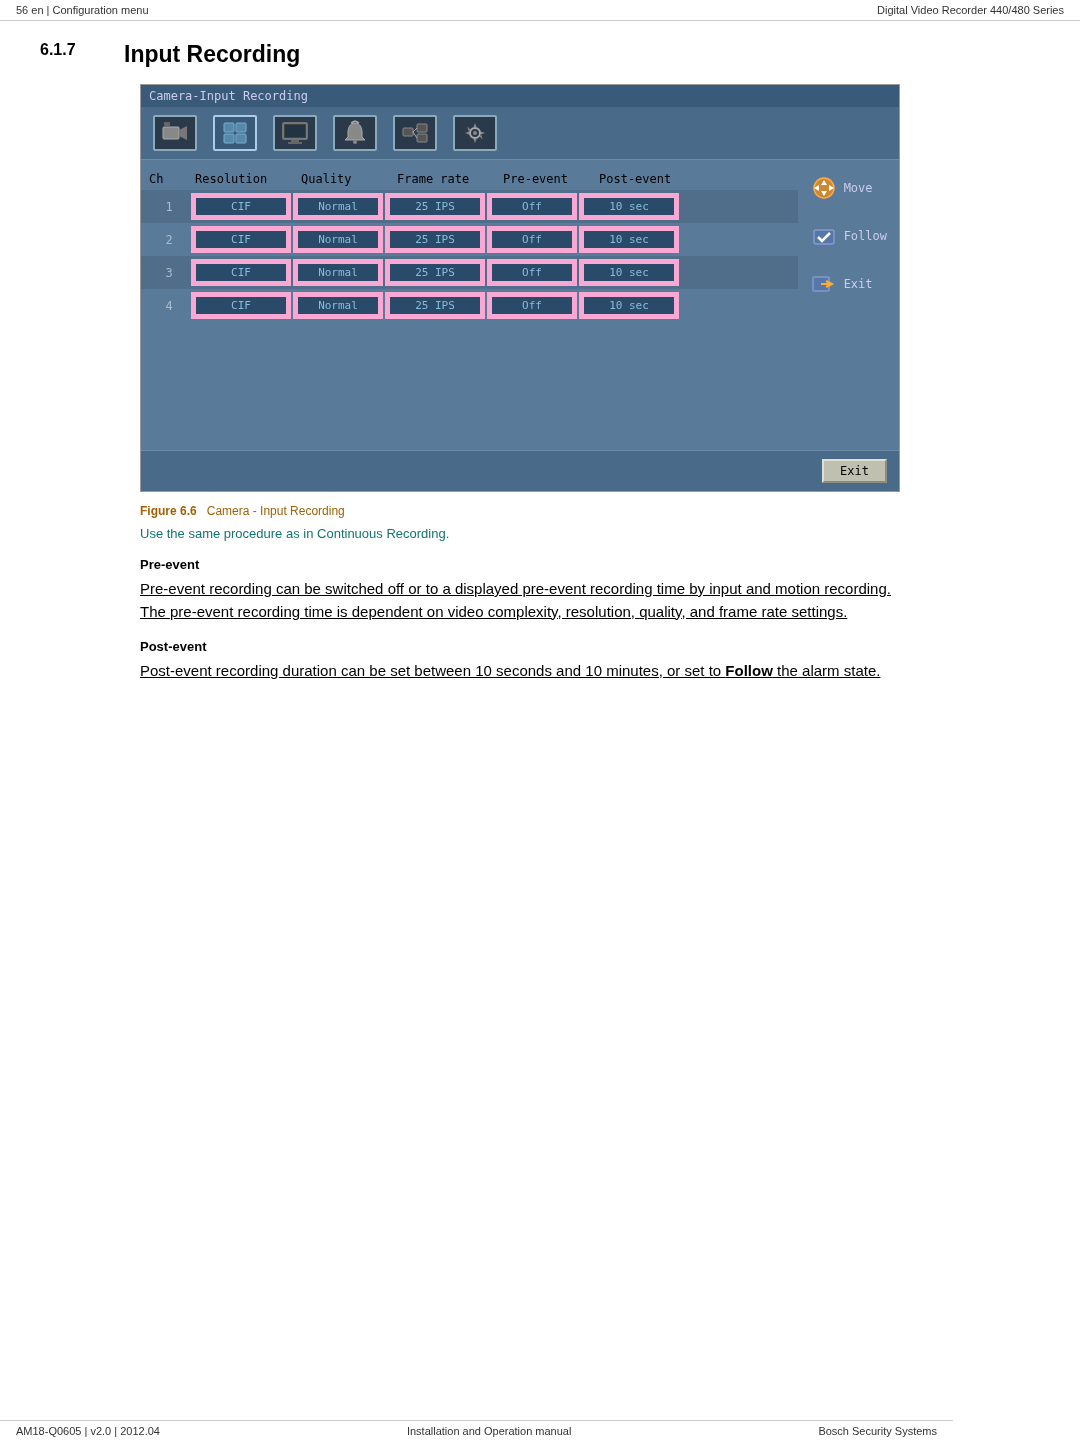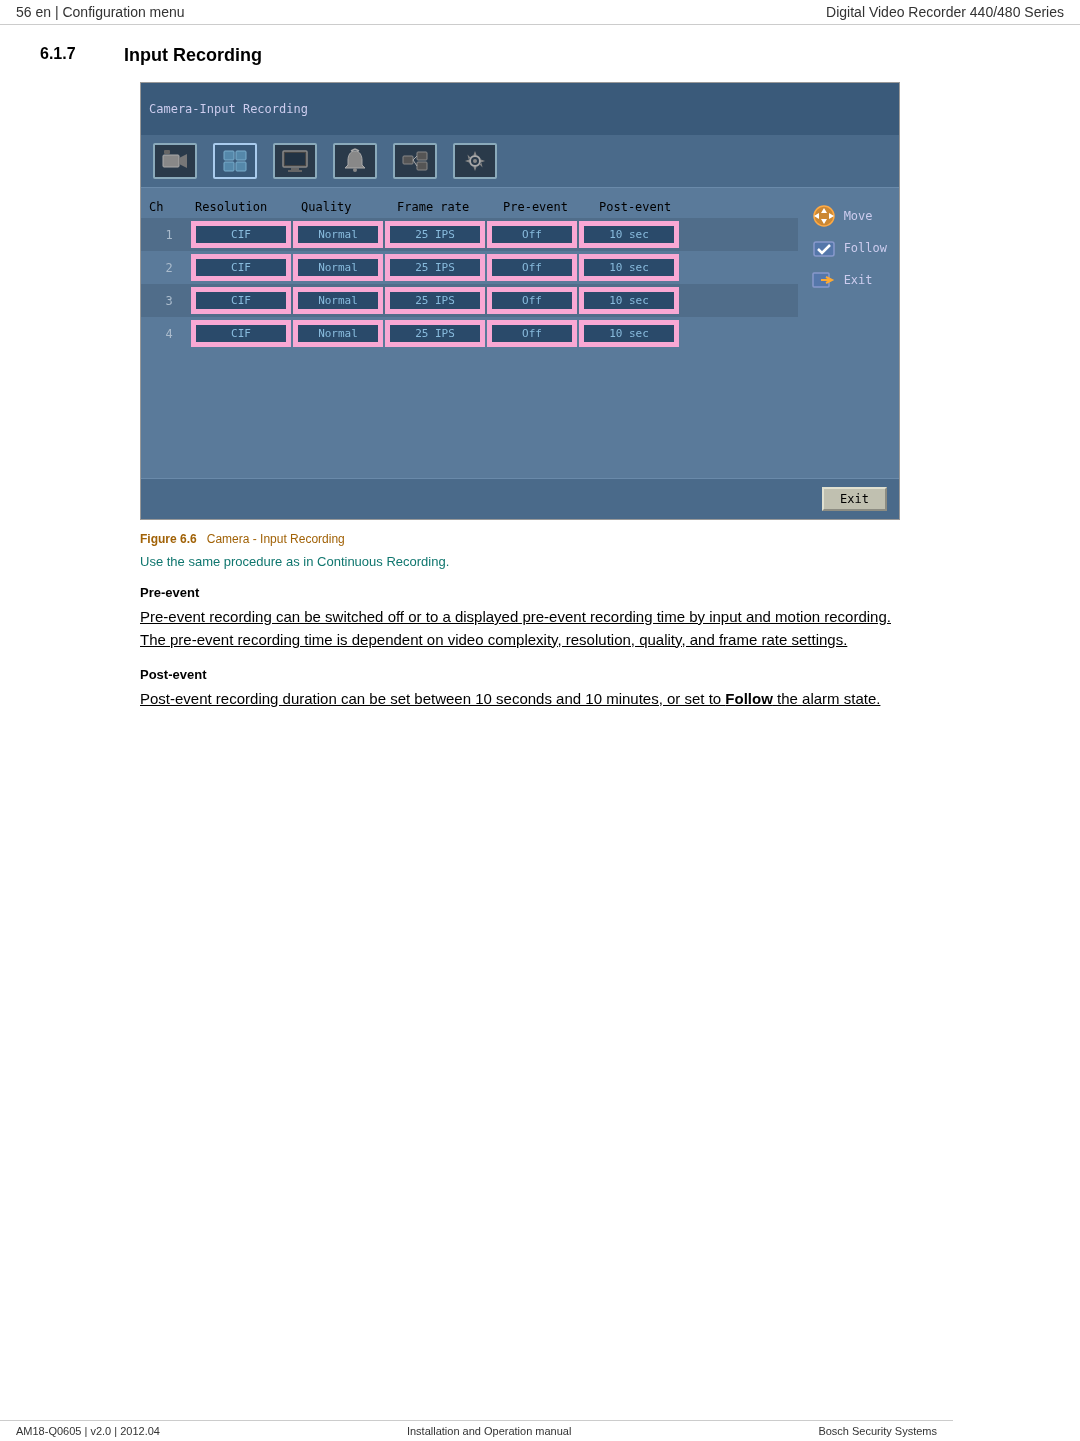--- a/index.html
+++ b/index.html
@@ -12,21 +12,21 @@
       min-height: 1441px;
     }
 
     
     .header-bar {
       display: flex;
       justify-content: space-between;
       align-items: center;
       border-bottom: 1px solid #ccc;
       padding: 4px 16px;
-      font-size: 14px;
+      font-size: 11px;
       color: #333;
     }
 
     
     .footer-bar {
       position: fixed;
       bottom: 0;
       left: 0;
       width: 953px;
       display: flex;
@@ -50,39 +50,39 @@
       gap: 24px;
       margin-bottom: 16px;
     }
     .section-number {
       font-size: 16px;
       font-weight: bold;
       min-width: 60px;
       color: #000;
     }
     .section-title {
-      font-size: 18px;
+      font-size: 23px;
       font-weight: bold;
       color: #000;
     }
 
     
     .camera-box {
       border: 1px solid #999;
       background: #5a7a9a;
       width: 760px;
       margin-left: 100px;
       margin-bottom: 12px;
     }
 
     .camera-box-title {
       background: #3a5a7a;
       color: #cce;
       font-size: 12px;
-      padding: 19px 8px;
+      padding: 4px 8px;
       font-family: monospace;
     }
 
     
     .icon-row {
       display: flex;
       align-items: center;
       padding: 8px 12px;
       gap: 16px;
       background: #4a6a8a;
@@ -156,21 +156,21 @@
 
     .cell-ch {
       color: #aabbcc;
       text-align: center;
     }
 
     
     .side-controls {
       display: flex;
       flex-direction: column;
-      gap: 8px;
+      gap: 24px;
       padding: 8px 12px;
       min-width: 90px;
     }
 
     .side-btn {
       display: flex;
       align-items: center;
       gap: 6px;
       color: #cce;
       font-size: 12px;

